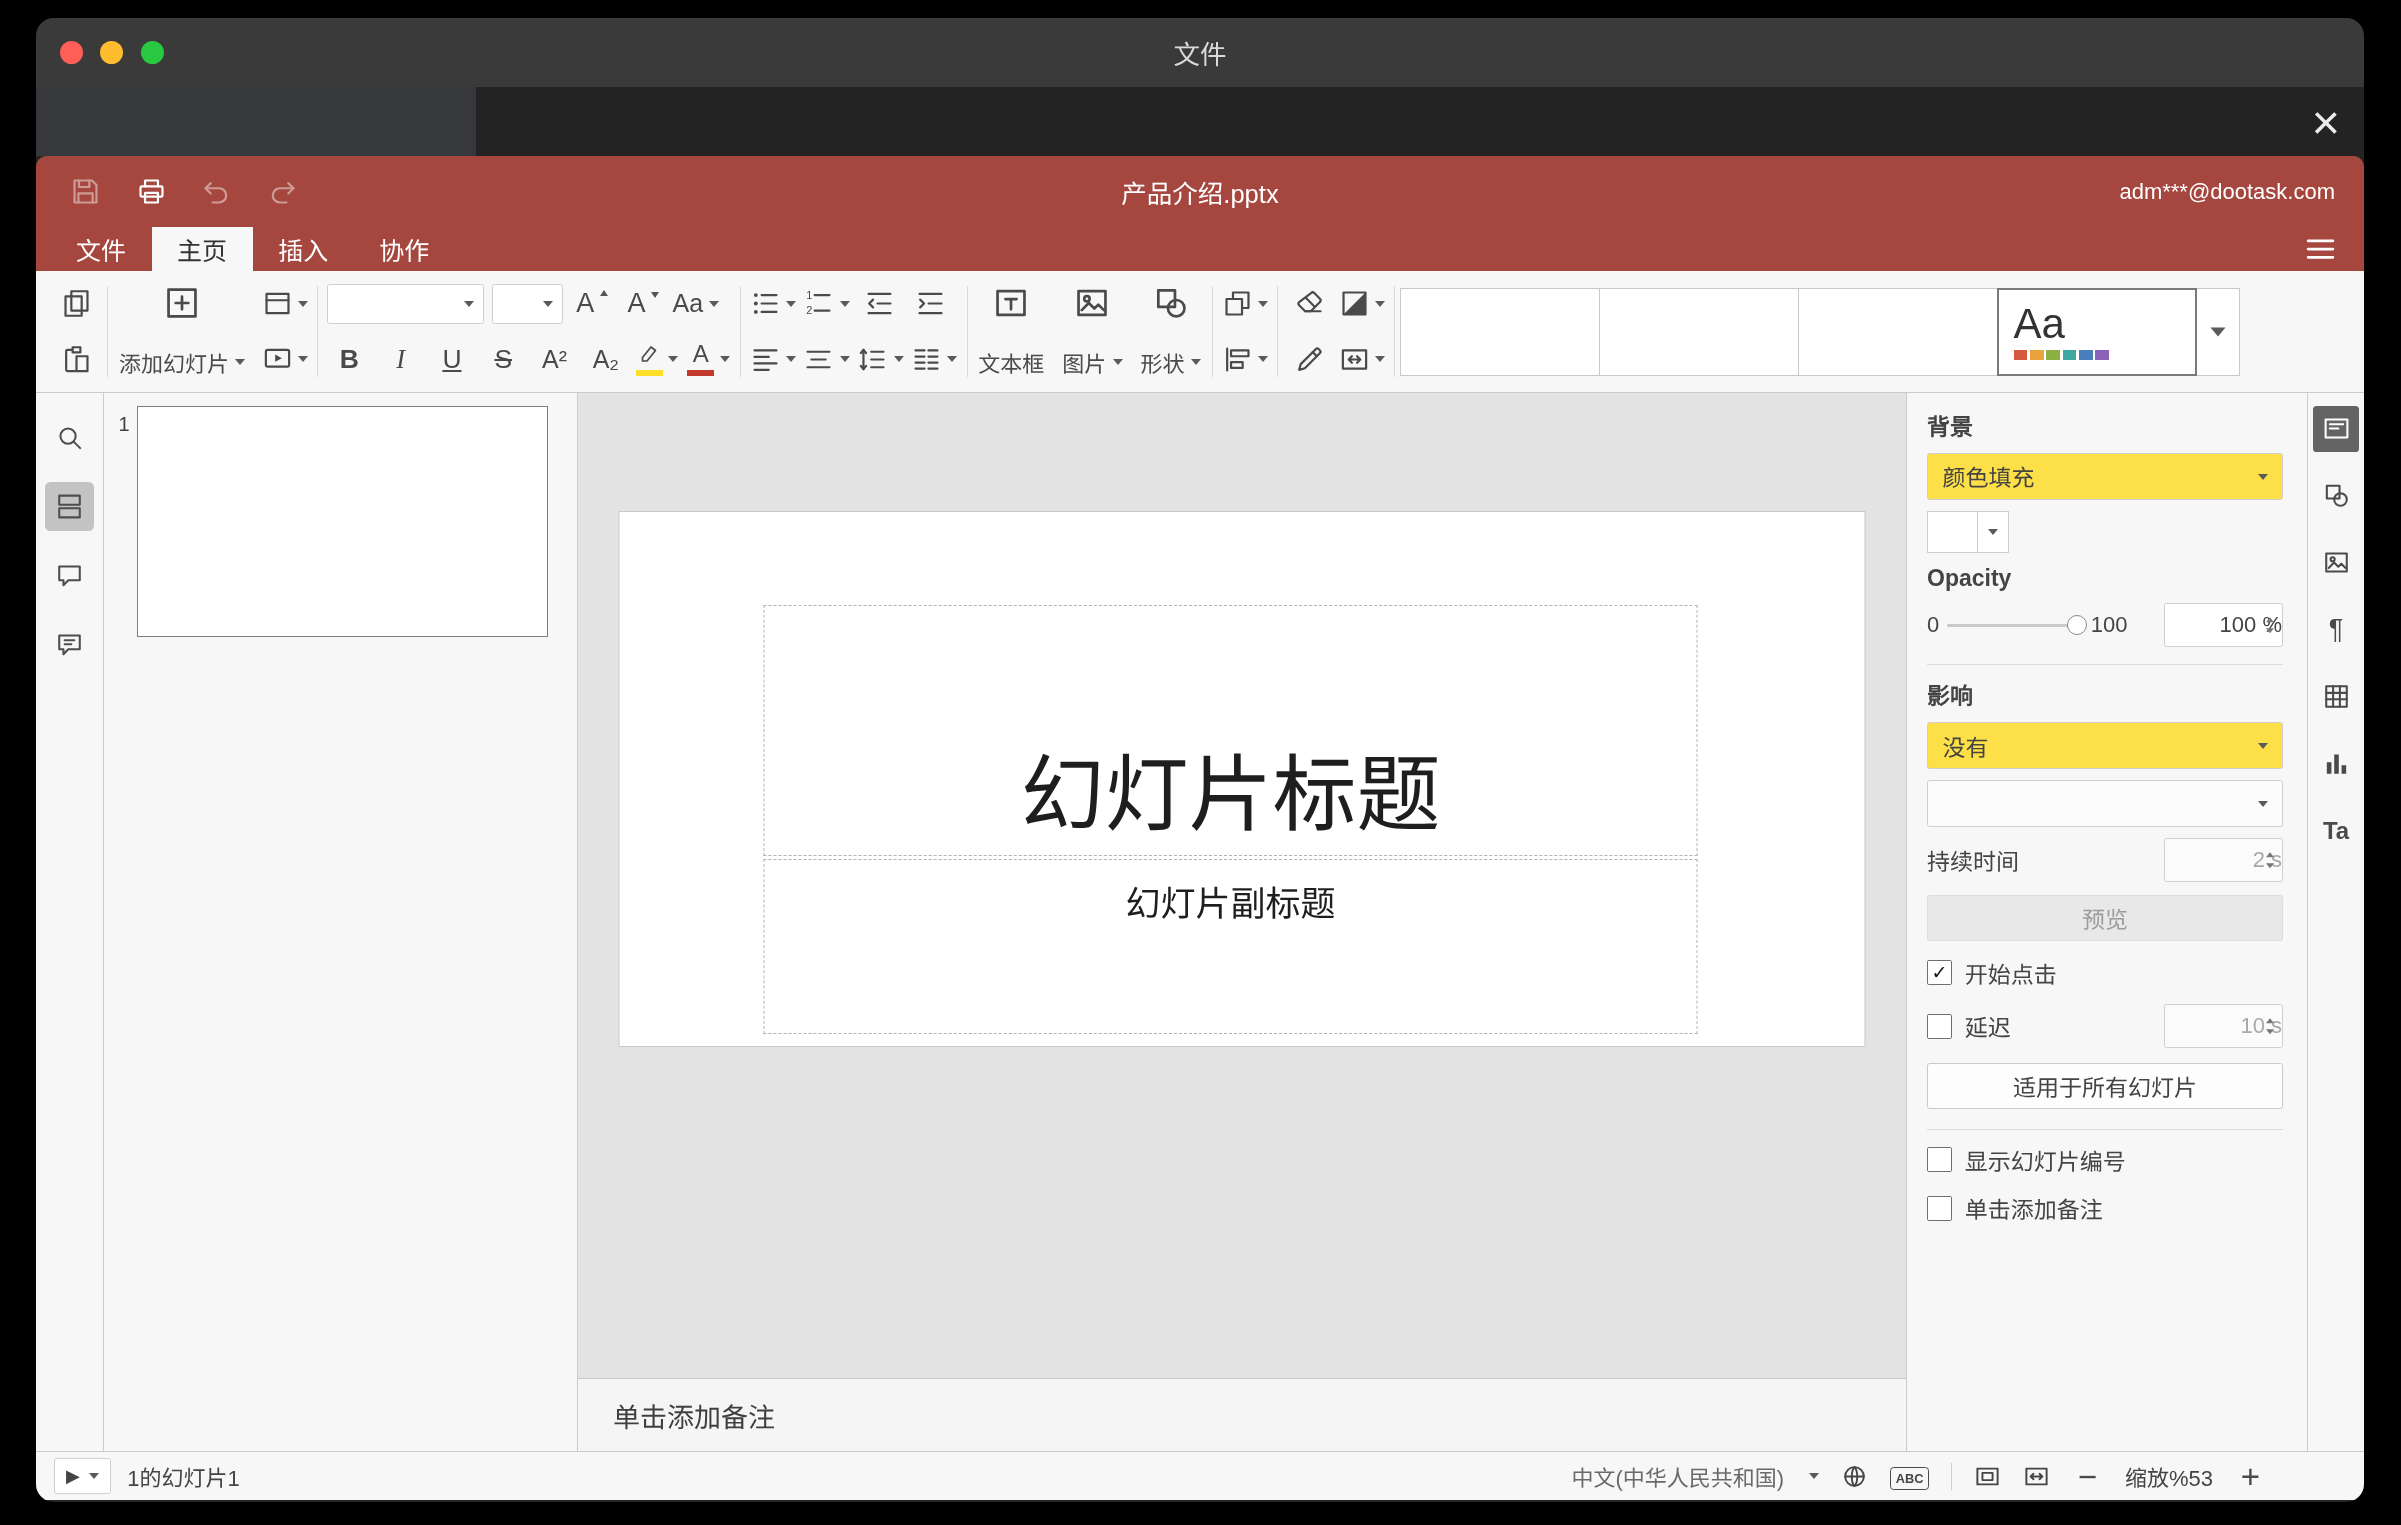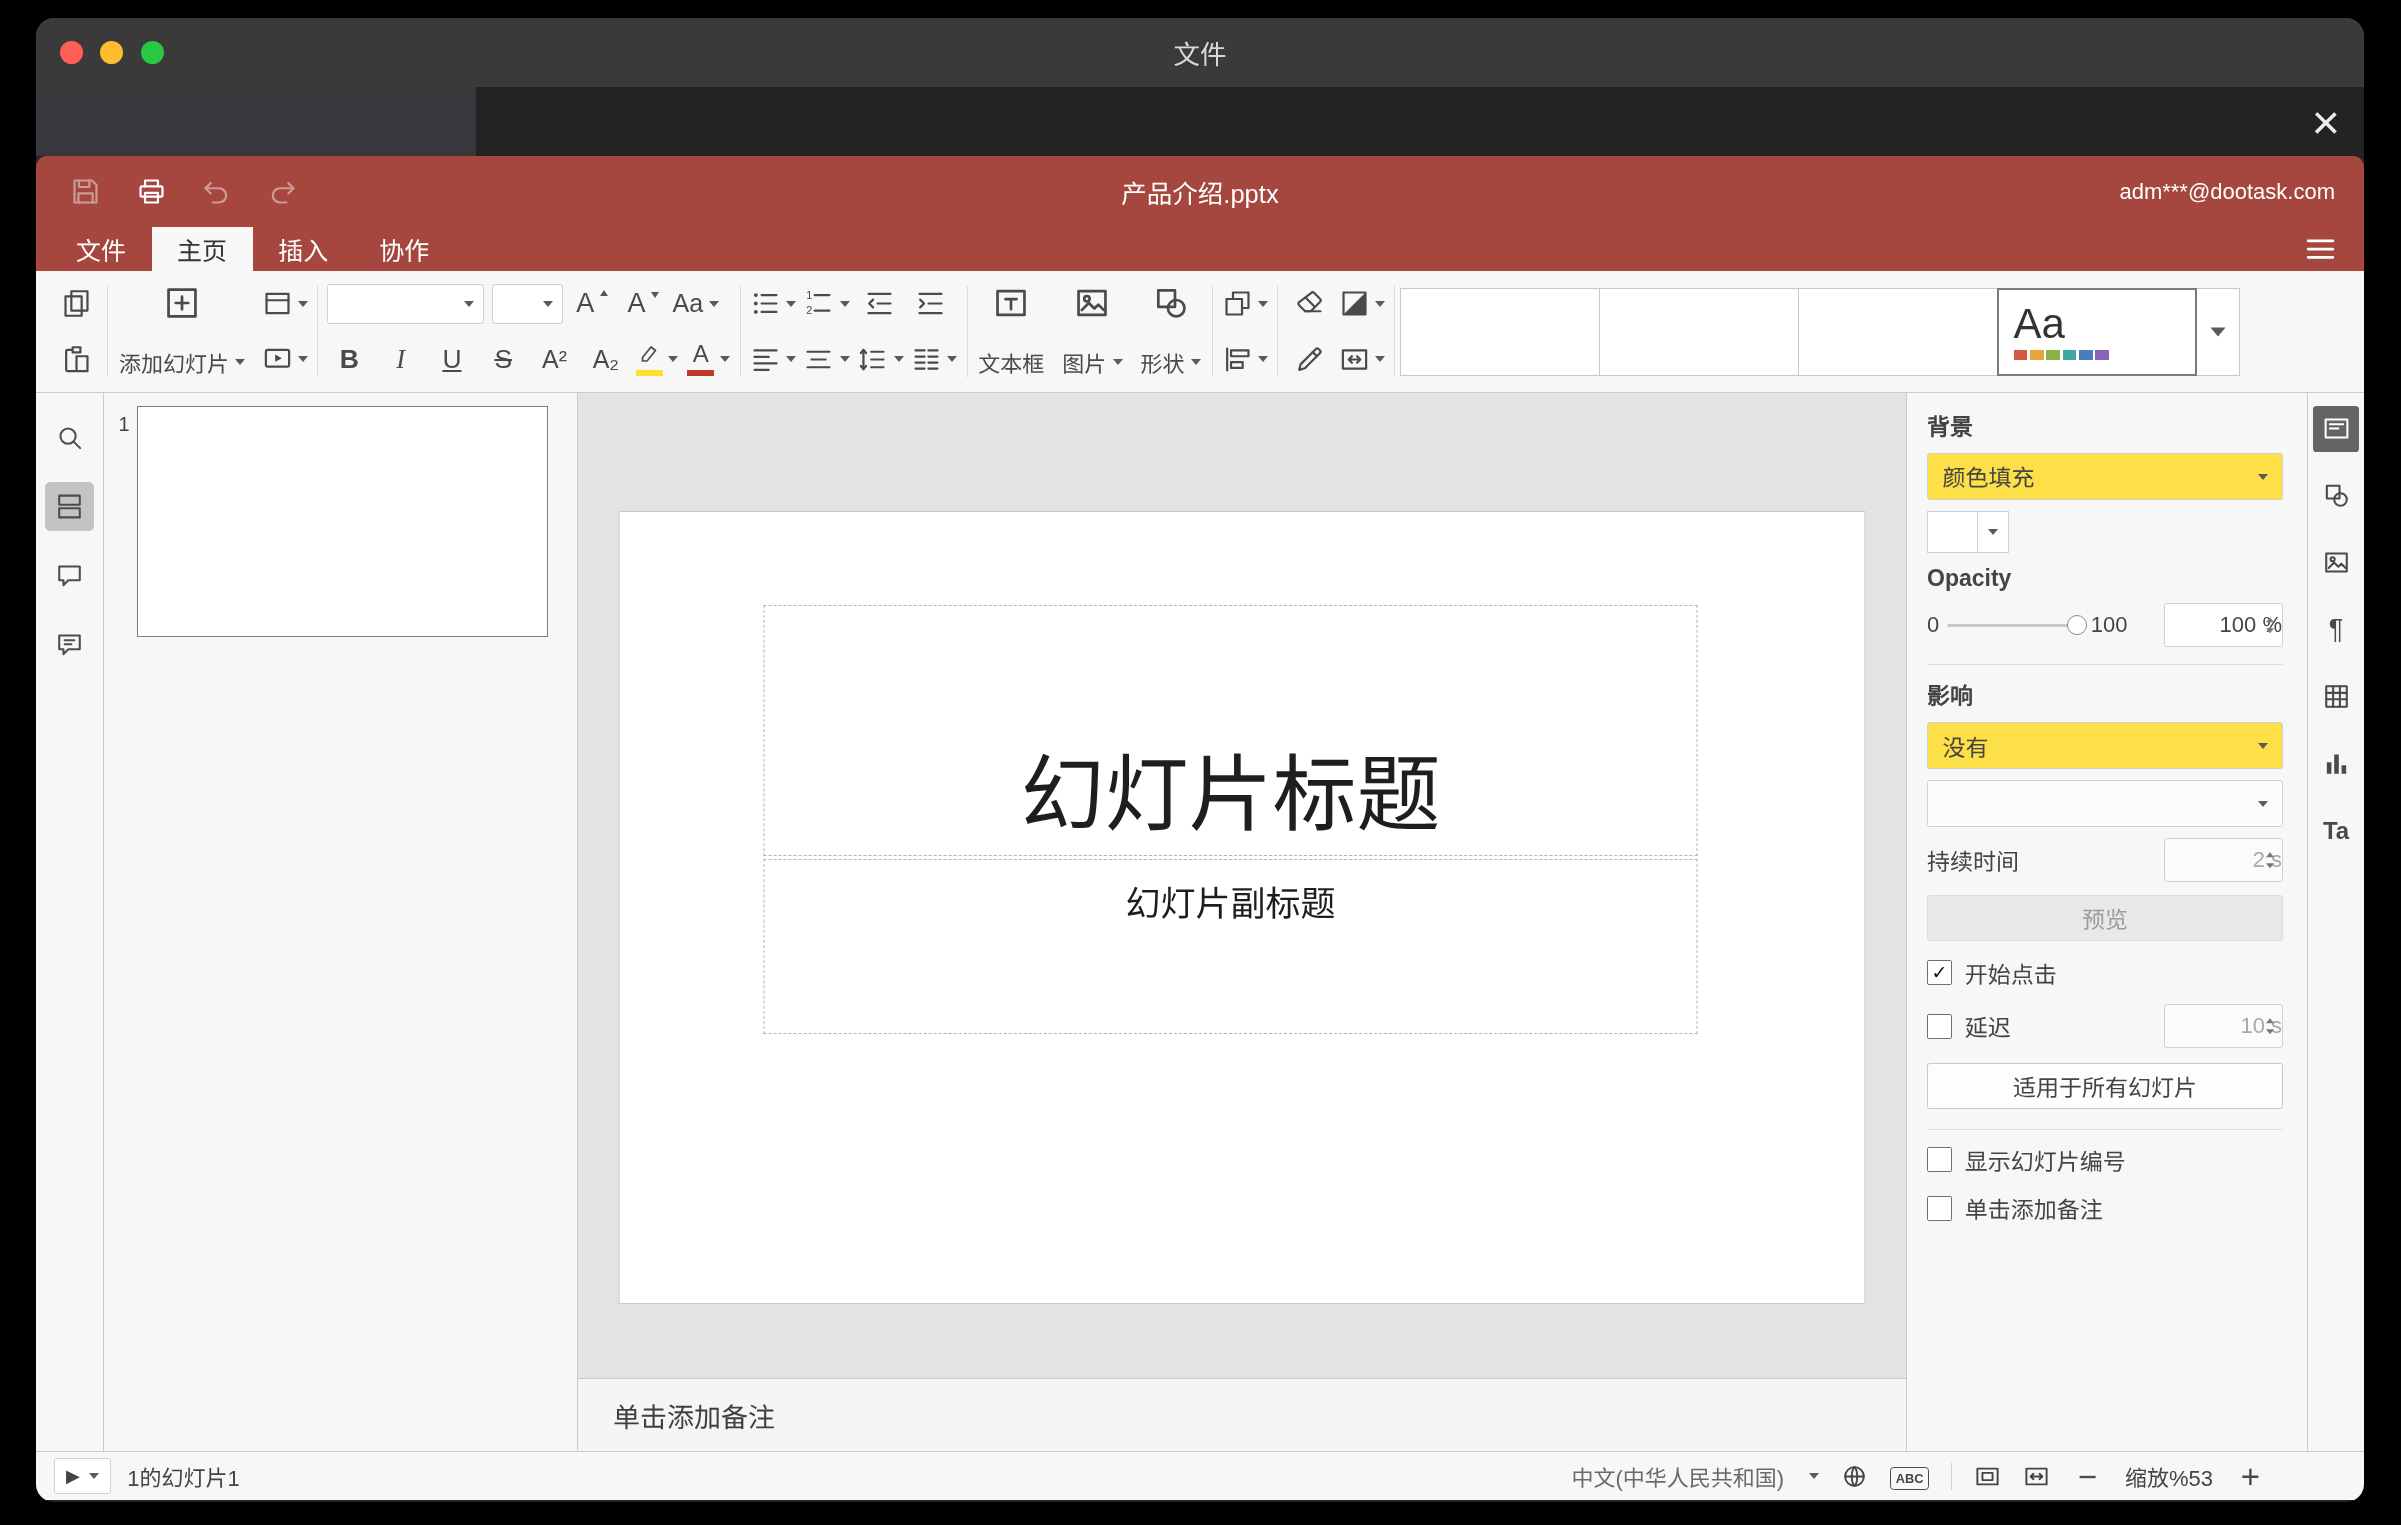--- a/index.html
+++ b/index.html
@@ -103,21 +103,21 @@
 
   .thumbs { width:474px; flex:none; position:relative; background:var(--toolbar-bg,#f7f7f7);
     border-right:0.9px solid #cbcbcb; }
   .thumb-num { position:absolute; left:14.6px; top:20px; font-size:20px; color:#444; }
   .thumb { position:absolute; left:33px; top:12.8px; width:411px; height:231px; background:#fff;
     border:1.8px solid #7d7d7d; }
 
   .center { flex:1; display:flex; flex-direction:column; min-width:0; }
   .canvas { flex:1; position:relative; background:var(--canvas-bg,#e3e3e3); }
   .slide { position:absolute; left:50%; top:119px; transform:translateX(-50%);
-    width:1245px; height:791px; background:#fff; box-shadow:0 0 0 0.9px #c6c6c6; }
+    width:1245px; height:534px; background:#fff; box-shadow:0 0 0 0.9px #c6c6c6; }
   .ph { position:absolute; left:144px; width:934px; border:1.8px dashed #b3b3b3;
     display:flex; justify-content:center; color:#1e1e1e; }
   .ph-title { top:93px; height:251px; align-items:flex-end; padding-bottom:7.3px; font-size:84px; font-weight:500; }
   .ph-sub { top:347px; height:175px; align-items:flex-start; padding-top:14.6px; font-size:35px; }
   .notes { height:73px; background:#f5f5f5; border-top:0.9px solid #cbcbcb;
     display:flex; align-items:center; padding-left:35px; font-size:27px; color:#3f3f3f; }
 
   
   .rpanel { width:401px; flex:none; border-left:0.9px solid #cbcbcb; background:var(--toolbar-bg,#f7f7f7);
     padding:14.6px 24px 0 20px; font-size:23px; color:#444; overflow:hidden; }

